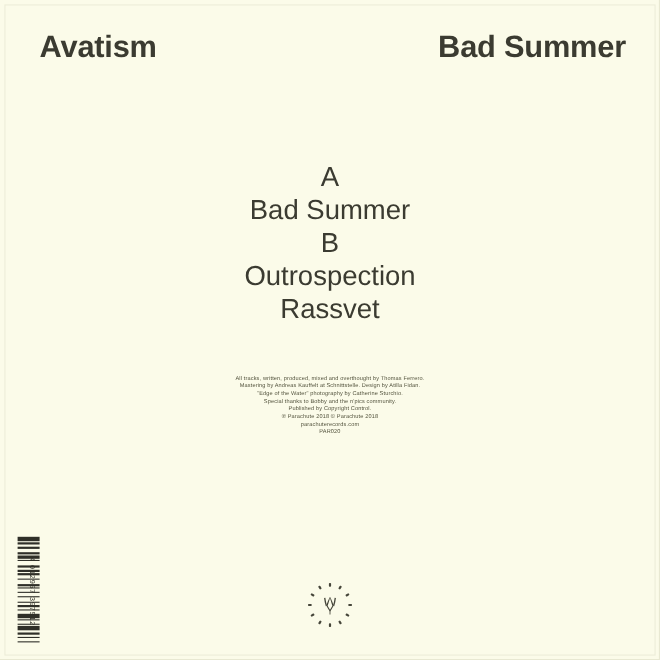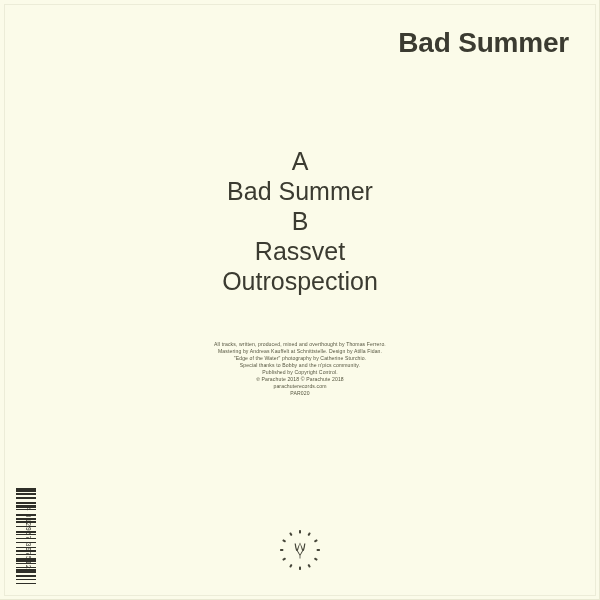--- a/index.html
+++ b/index.html
@@ -163,29 +163,30 @@
     margin-left: -28px;
   }
   .label-logo svg { display: block; width: 56px; height: 56px; }
 </style>
 </head>
 <body>
 
 <div id="sleeve">
 
   <div class="header">
+    <div class="artist-name">Avatism</div>
     <div class="release-title">Bad Summer</div>
   </div>
 
   <div class="tracklist">
     <div class="side-label">A</div>
     <div class="track-title">Bad Summer</div>
     <div class="side-label">B</div>
+    <div class="track-title">Outrospection</div>
     <div class="track-title">Rassvet</div>
-    <div class="track-title">Outrospection</div>
   </div>
 
   <div class="credits">
     <div class="credit-line">All tracks, written, produced, mixed and overthought by Thomas Ferrero.</div>
     <div class="credit-line">Mastering by Andreas Kauffelt at Schnittstelle. Design by Atilla Fidan.</div>
     <div class="credit-line">"Edge of the Water" photography by Catherine Sturchio.</div>
     <div class="credit-line">Special thanks to Bobby and the n'pics community.</div>
     <div class="credit-line">Published by Copyright Control.</div>
     <div class="credit-line">℗ Parachute 2018 © Parachute 2018</div>
     <div class="credit-line">parachuterecords.com</div>

